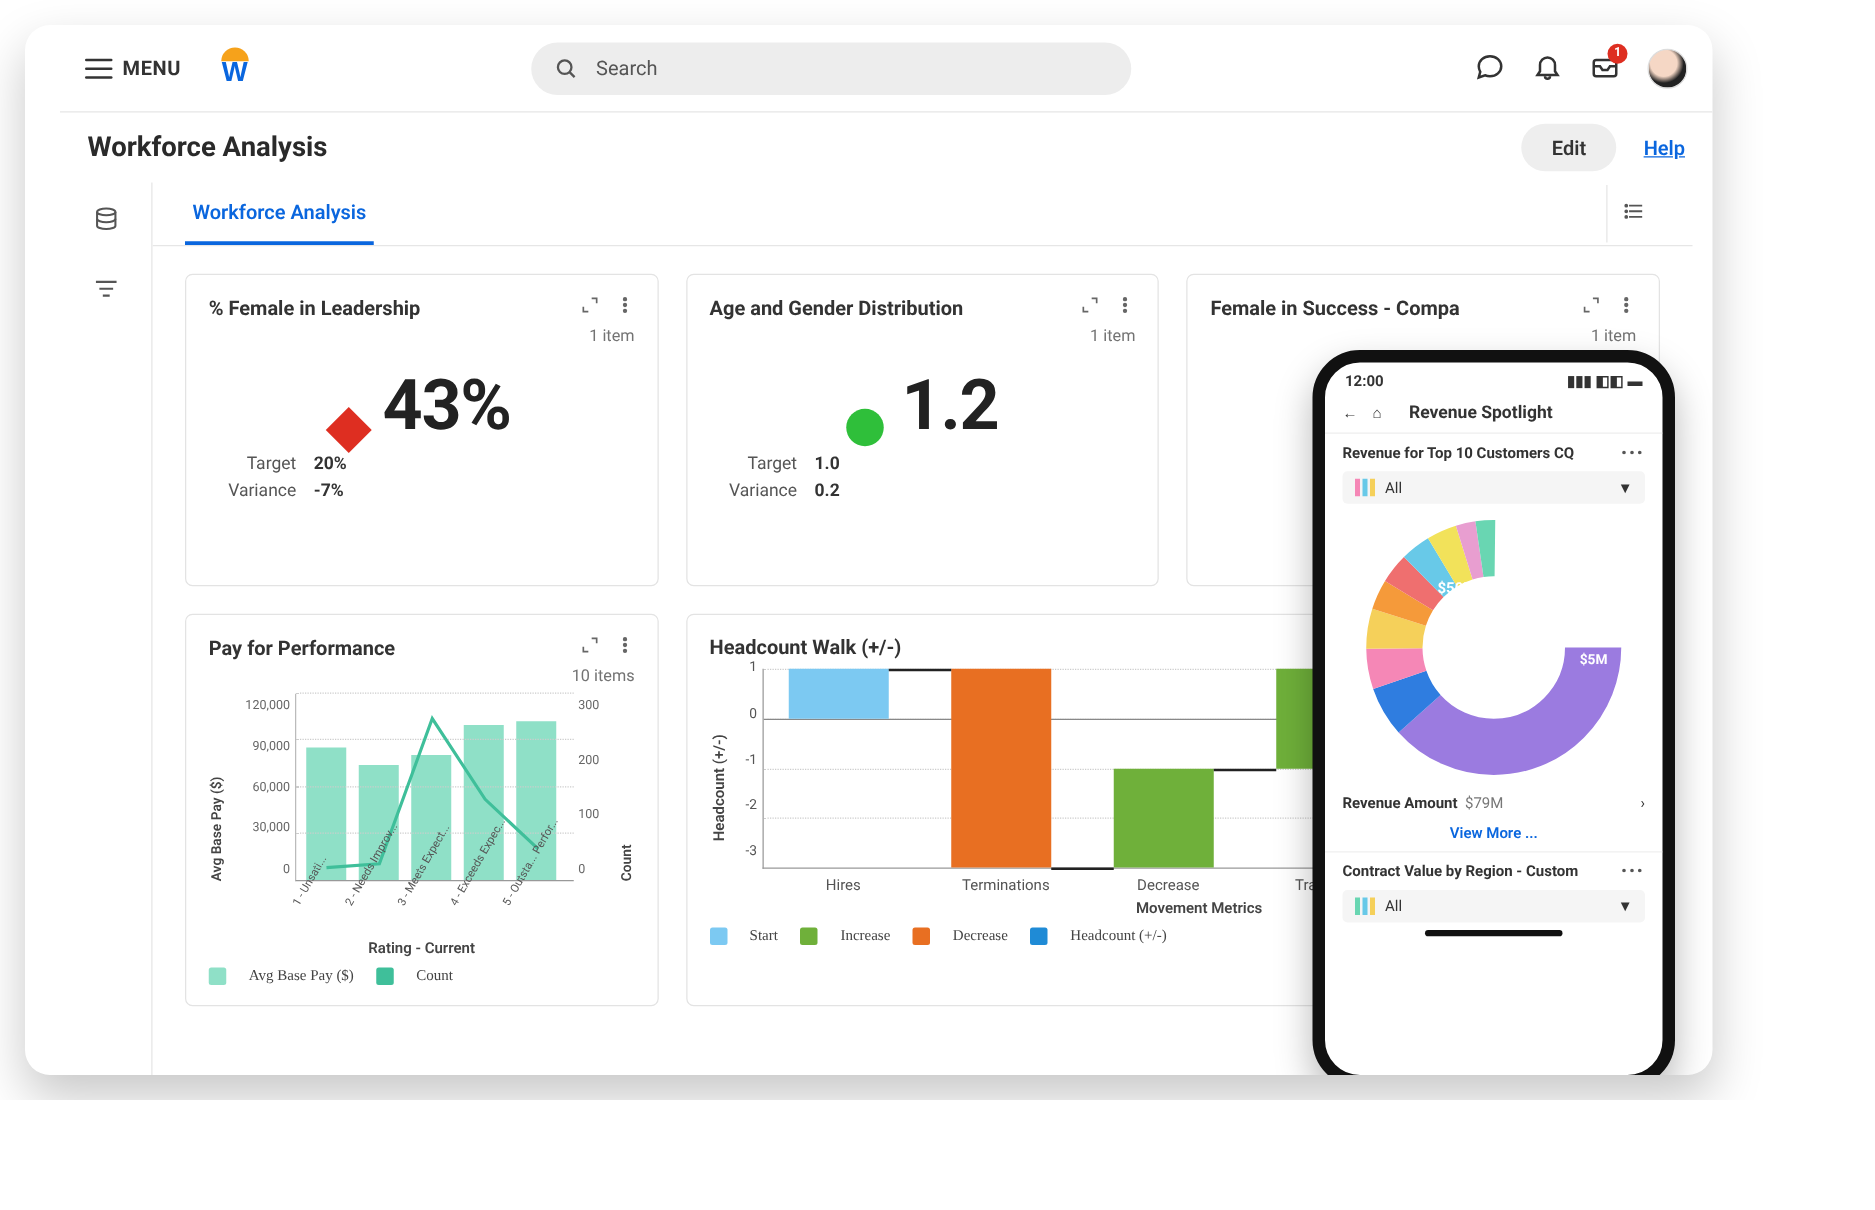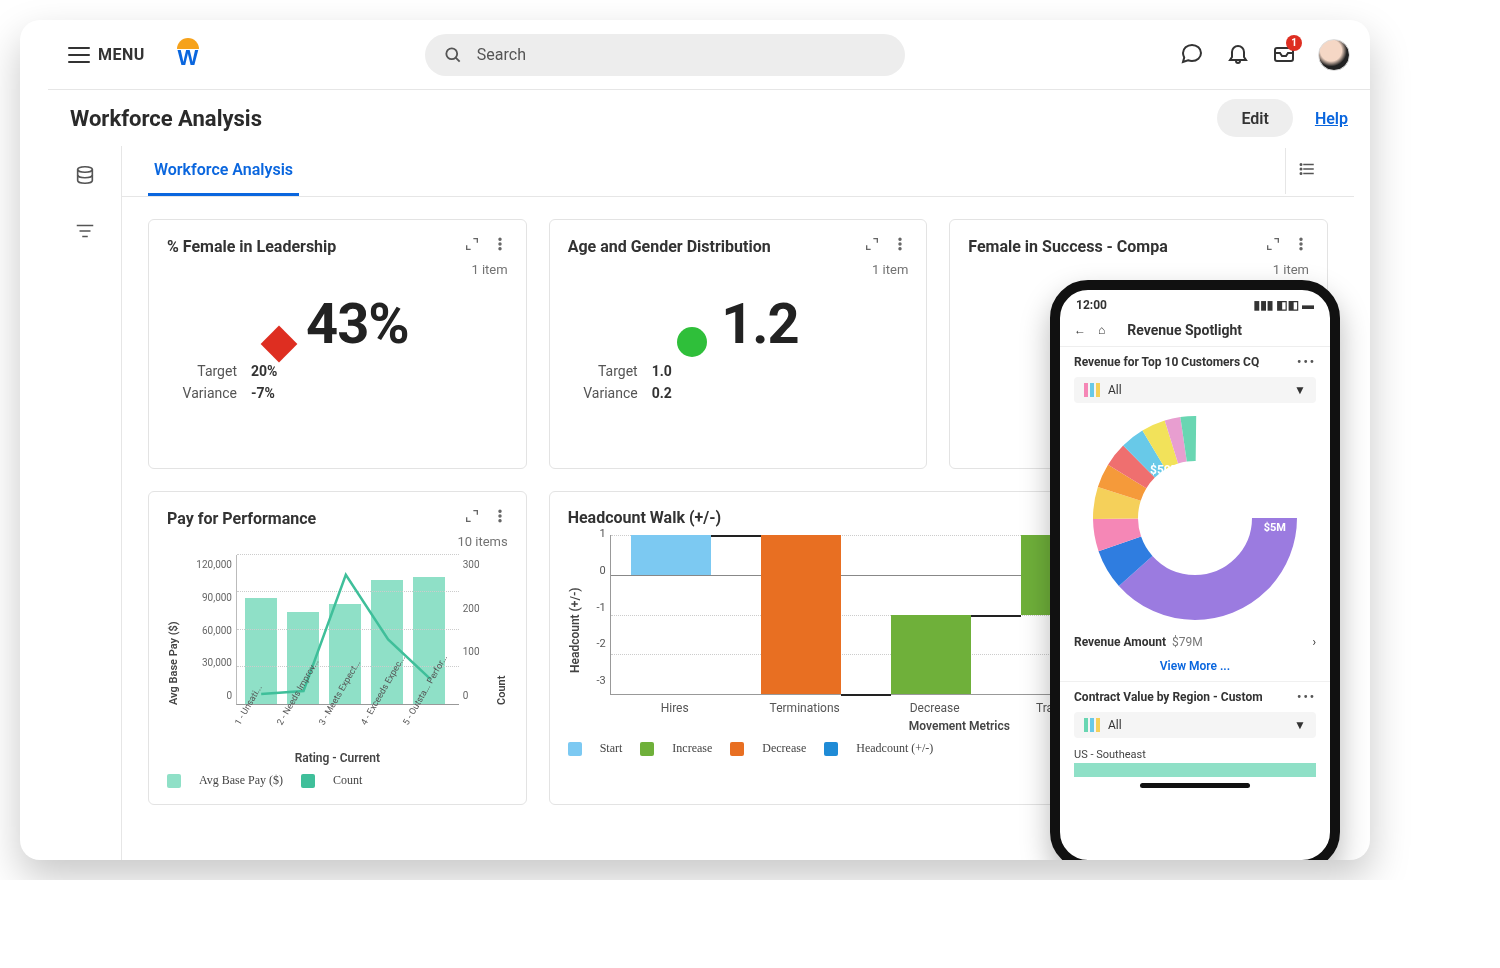--- a/index.html
+++ b/index.html
@@ -427,23 +427,17 @@
         <span style="display:flex;align-items:center;">
             <span class="sw">
               <span style="background:#69d6b2"></span>
               <span style="background:#68c9e8"></span>
               <span style="background:#f5d05a"></span>
             </span>
             <span>All</span>
           </span>
         <span>▼</span>
       </div>
-      <div class="bars-mini">
-        <div class="lab">US - Southeast</div>
-        <div class="track">
-            <div class="fill"></div>
-          </div>
-      </div>
       <div class="home-ind"></div>
     </div>
   </div>
 
 </div>
 
 </body></html>

